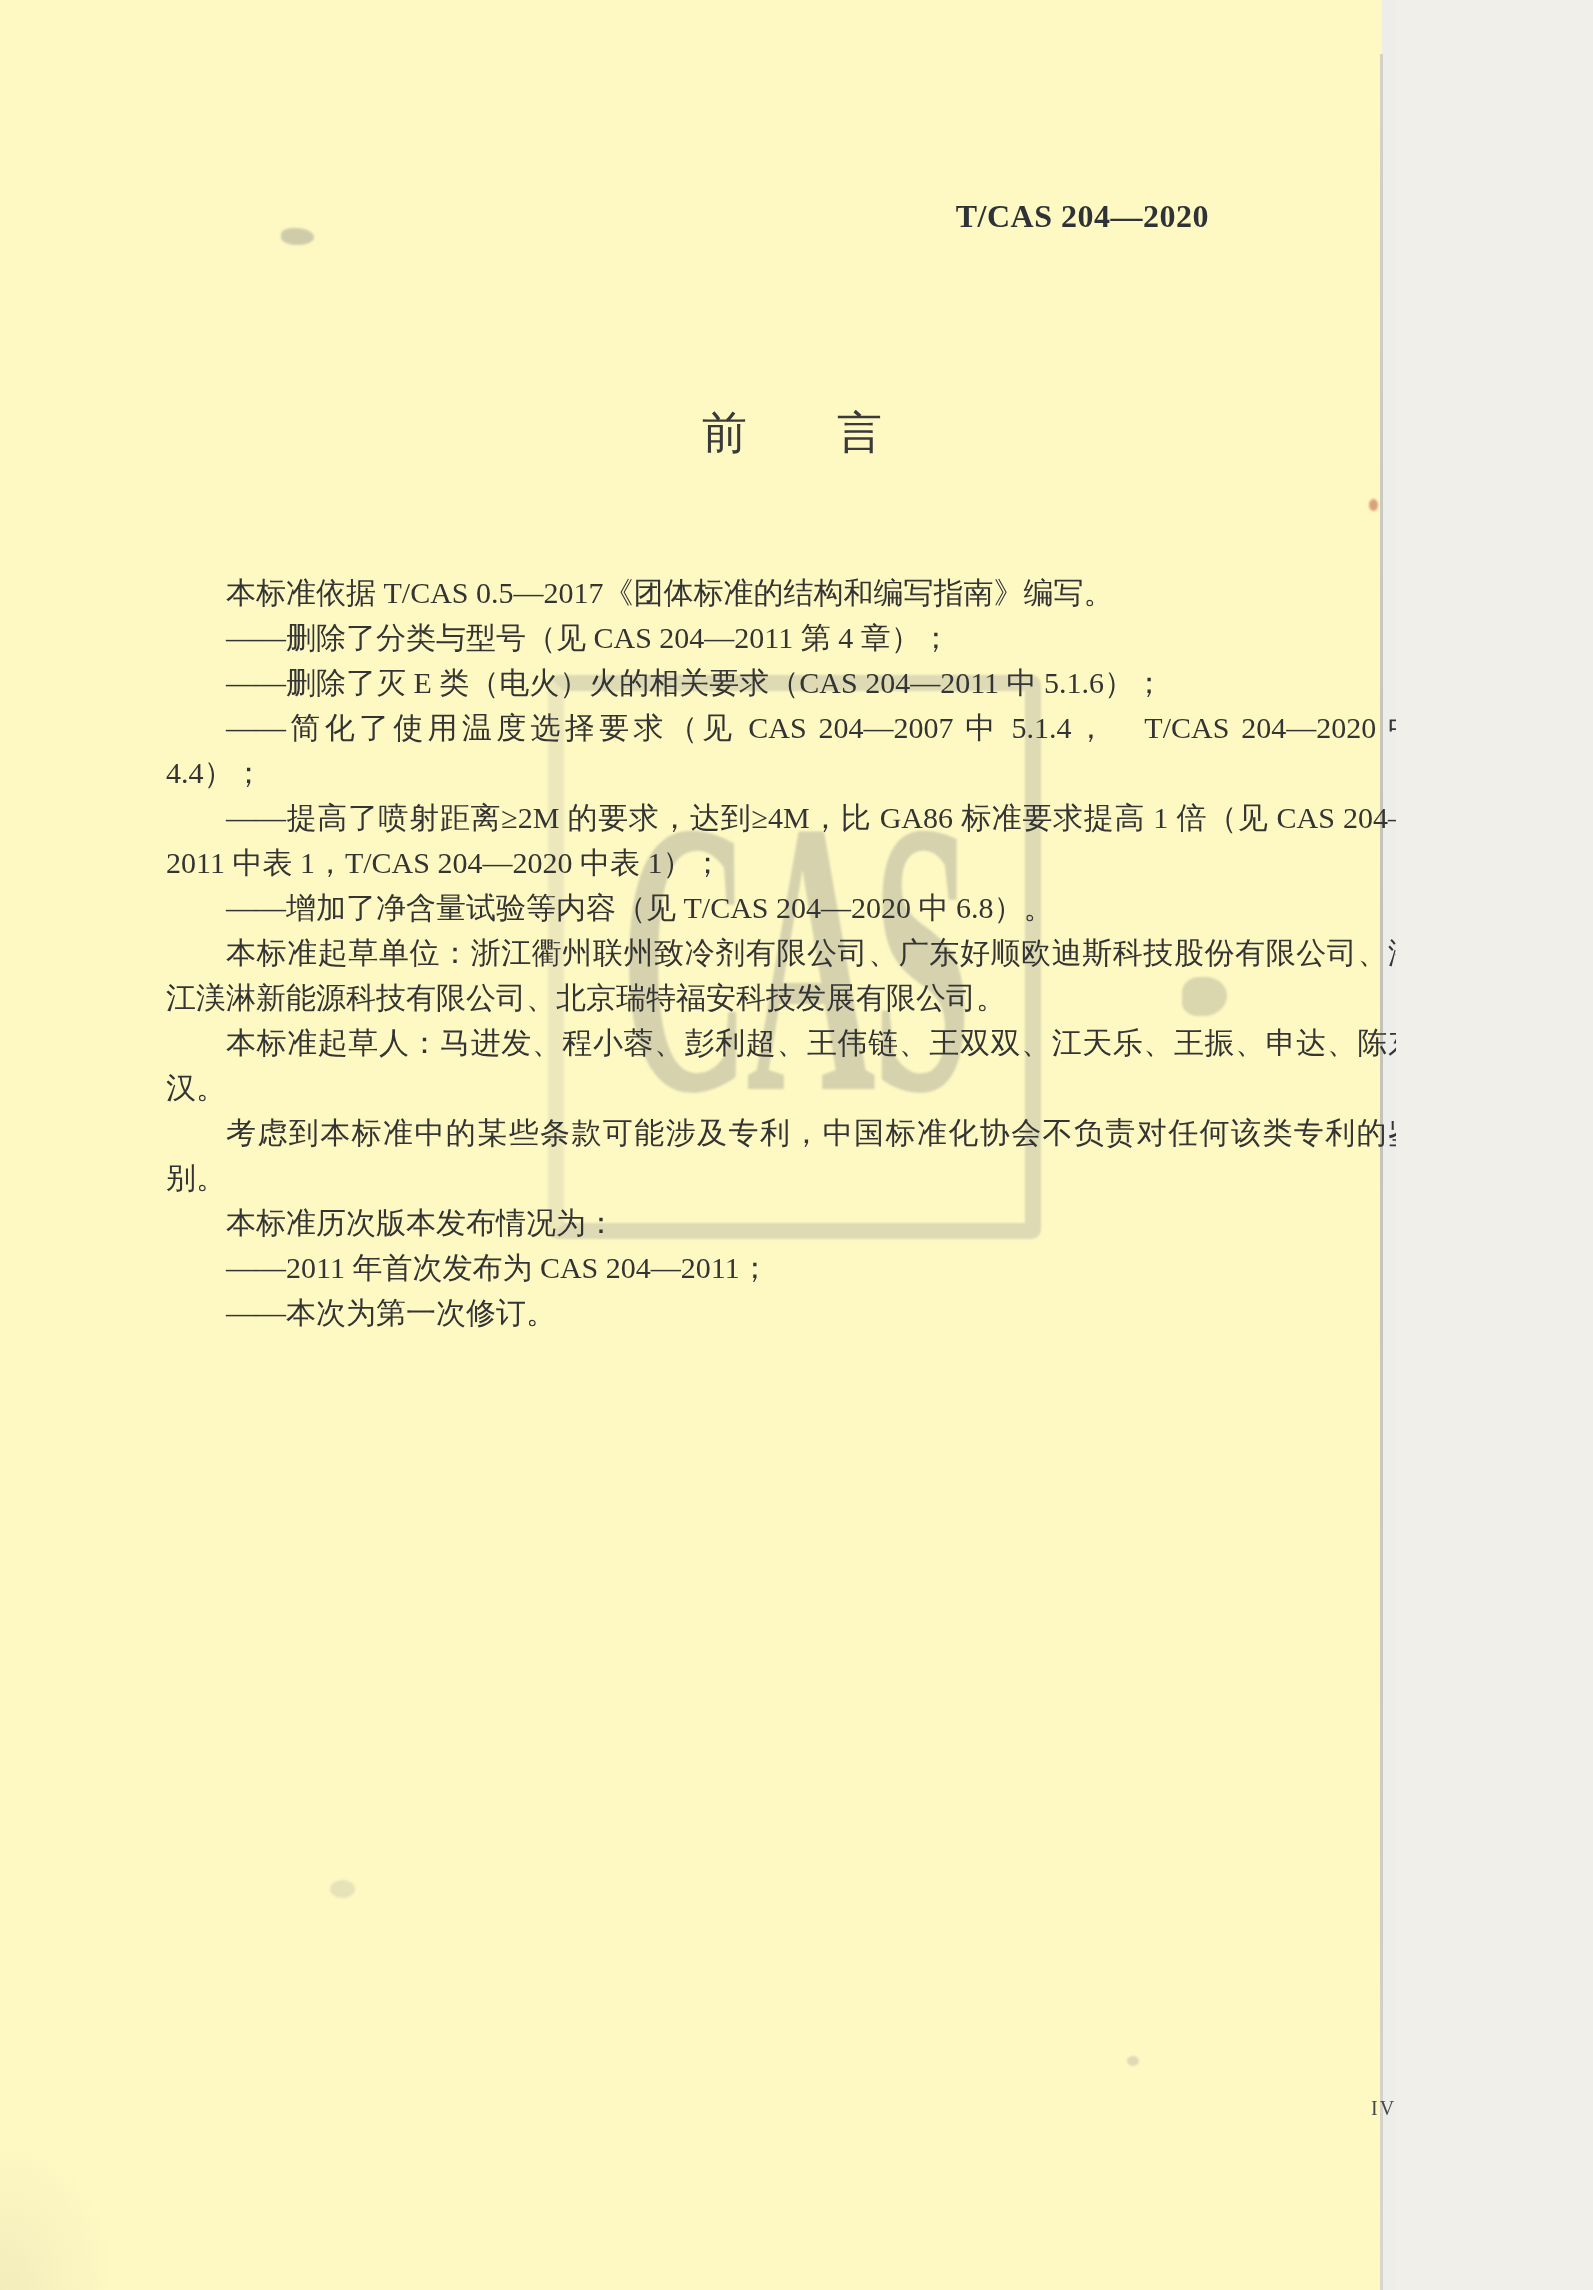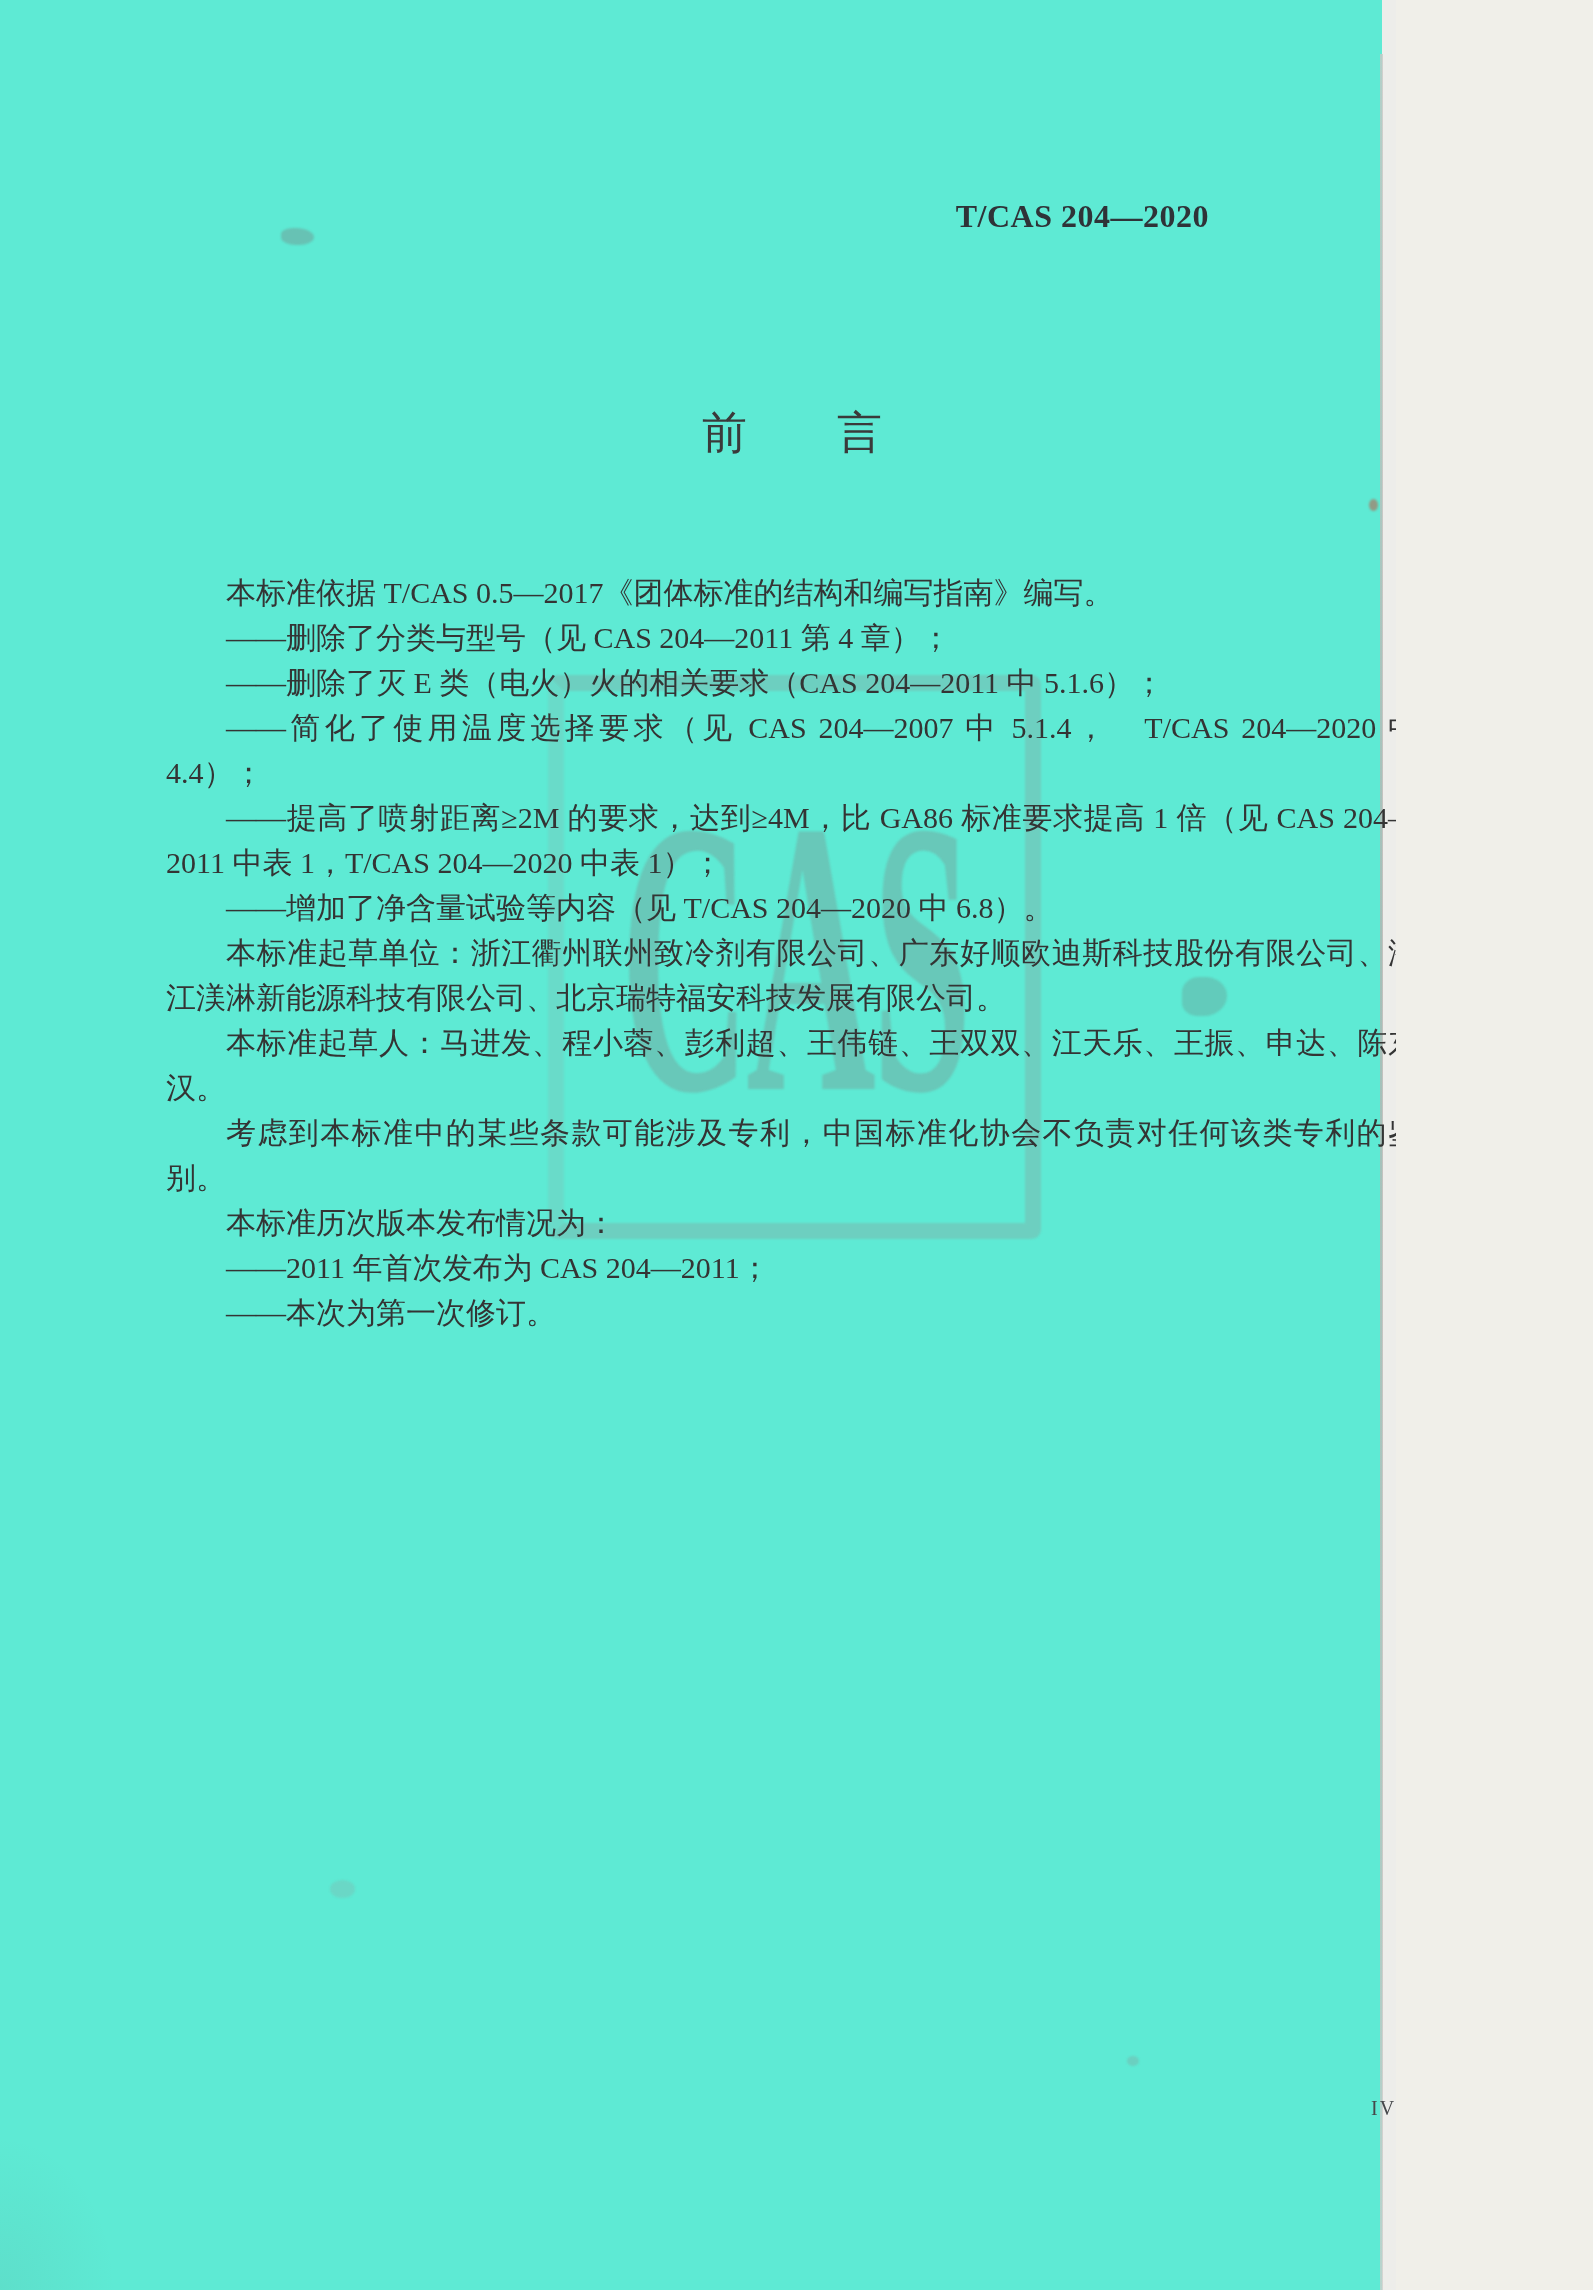--- a/index.html
+++ b/index.html
@@ -1,21 +1,21 @@
 <!DOCTYPE html>
 <html><head>
 <meta charset="utf-8">
 <style>
   * { margin: 0; padding: 0; box-sizing: border-box; }
   html, body { width: 1594px; height: 2291px; background: #f0efe9; }
   .page {
     position: relative;
     width: 1396px;
     height: 2291px;
-    background: #5eead4;
+    background: #fef9c3;
     overflow: hidden;
     font-family: "Liberation Serif", "DejaVu Serif", serif;
     color: #333333;
   }
   
   .edge-strip {
     position: absolute; top: 0; right: 0; width: 13.7px; height: 100%;
     background: #ededea;
   }
   .edge-line {

